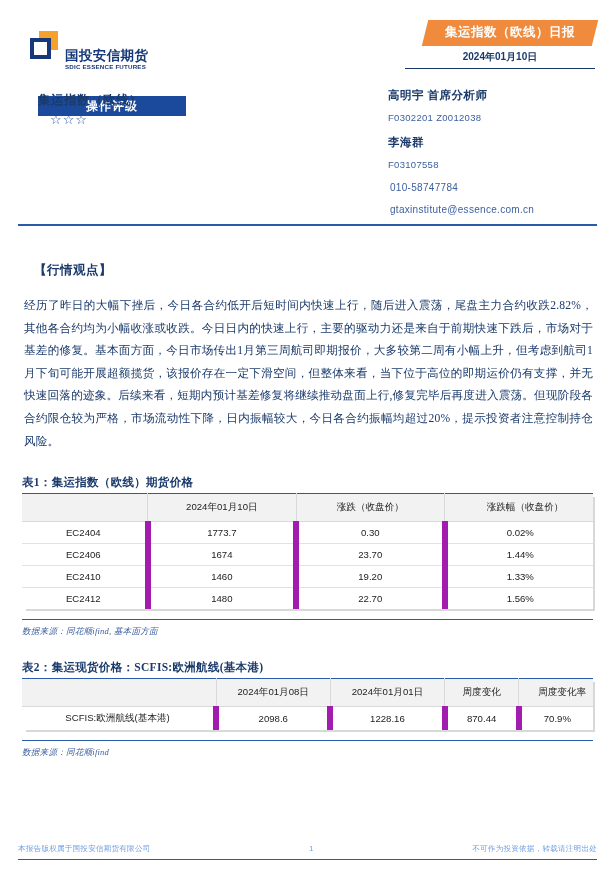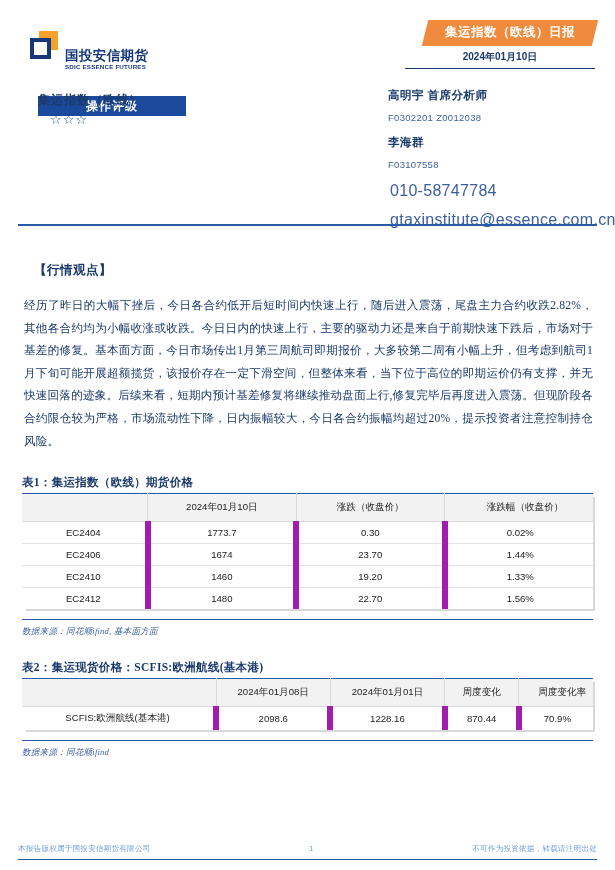--- a/index.html
+++ b/index.html
@@ -146,21 +146,21 @@
   }
   .contact-code {
     font-family: "Liberation Sans", sans-serif;
     font-size: 9.5px;
     color: #3b5f9e;
     margin-bottom: 12px;
     letter-spacing: 0.3px;
   }
   .contact-line {
     font-family: "Liberation Sans", sans-serif;
-    font-size: 16px;
+    font-size: 10px;
     color: #3b5f9e;
     margin-bottom: 11px;
     letter-spacing: 0.3px;
     padding-left: 2px;
   }
 
   .header-rule {
     position: absolute;
     left: 18px;
     right: 18px;

